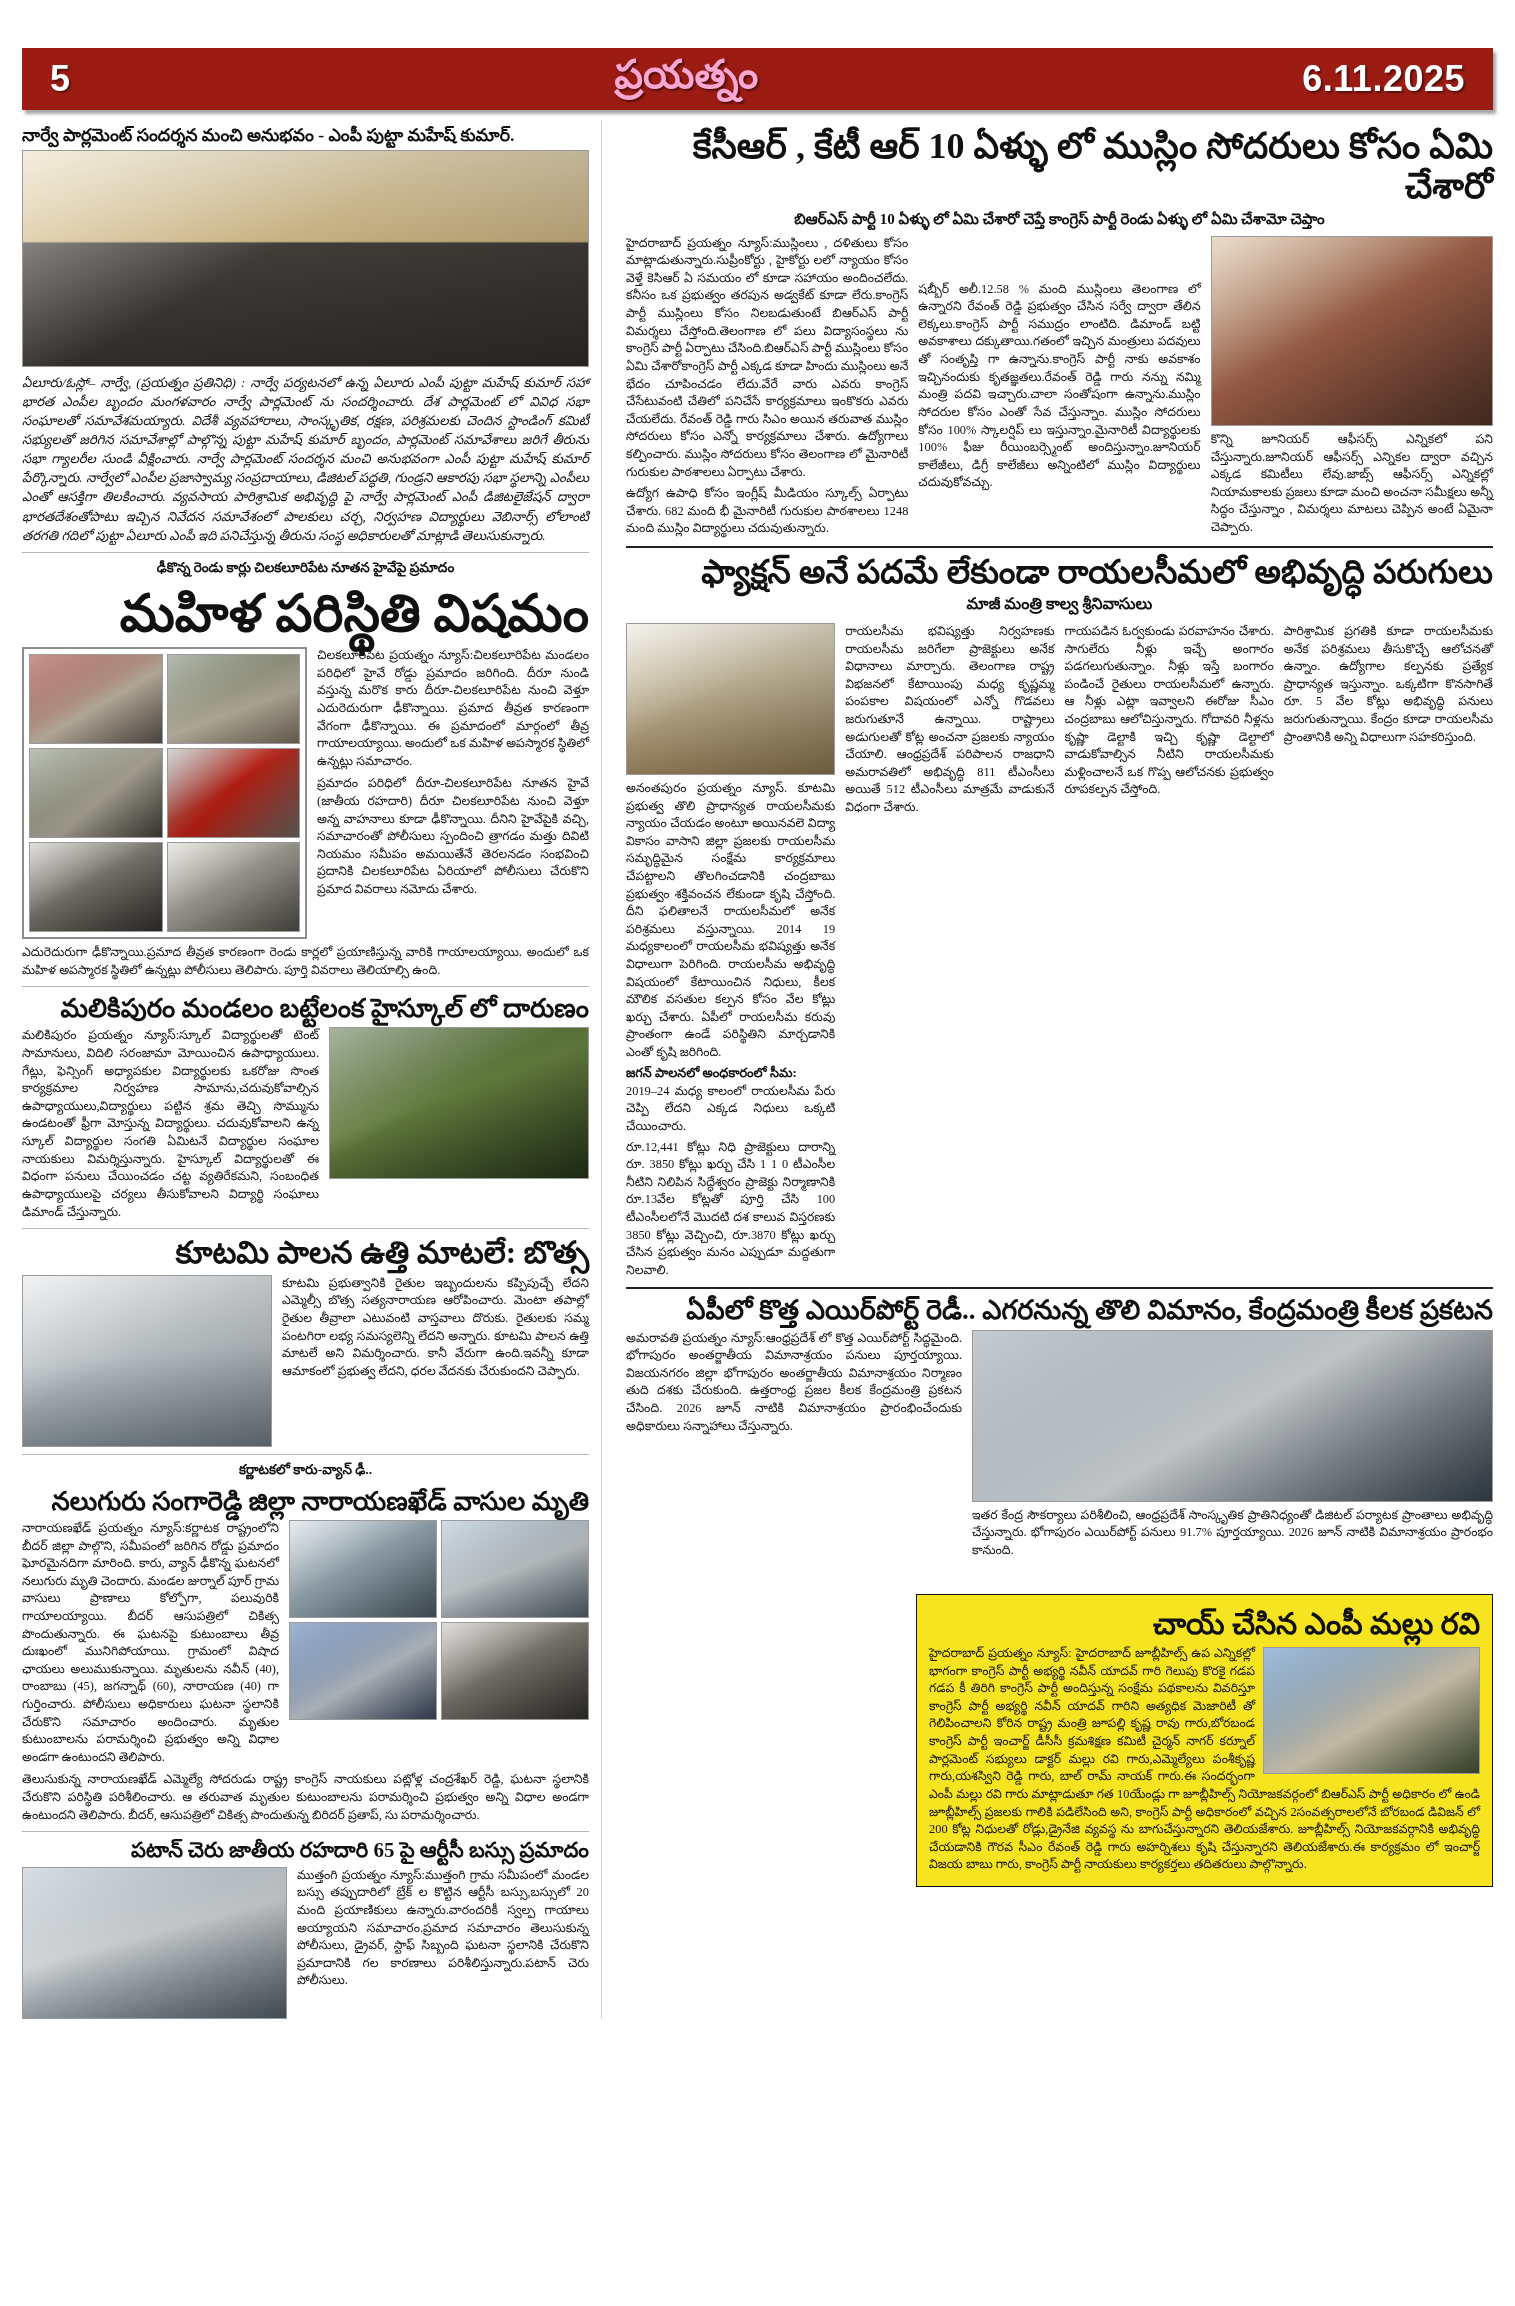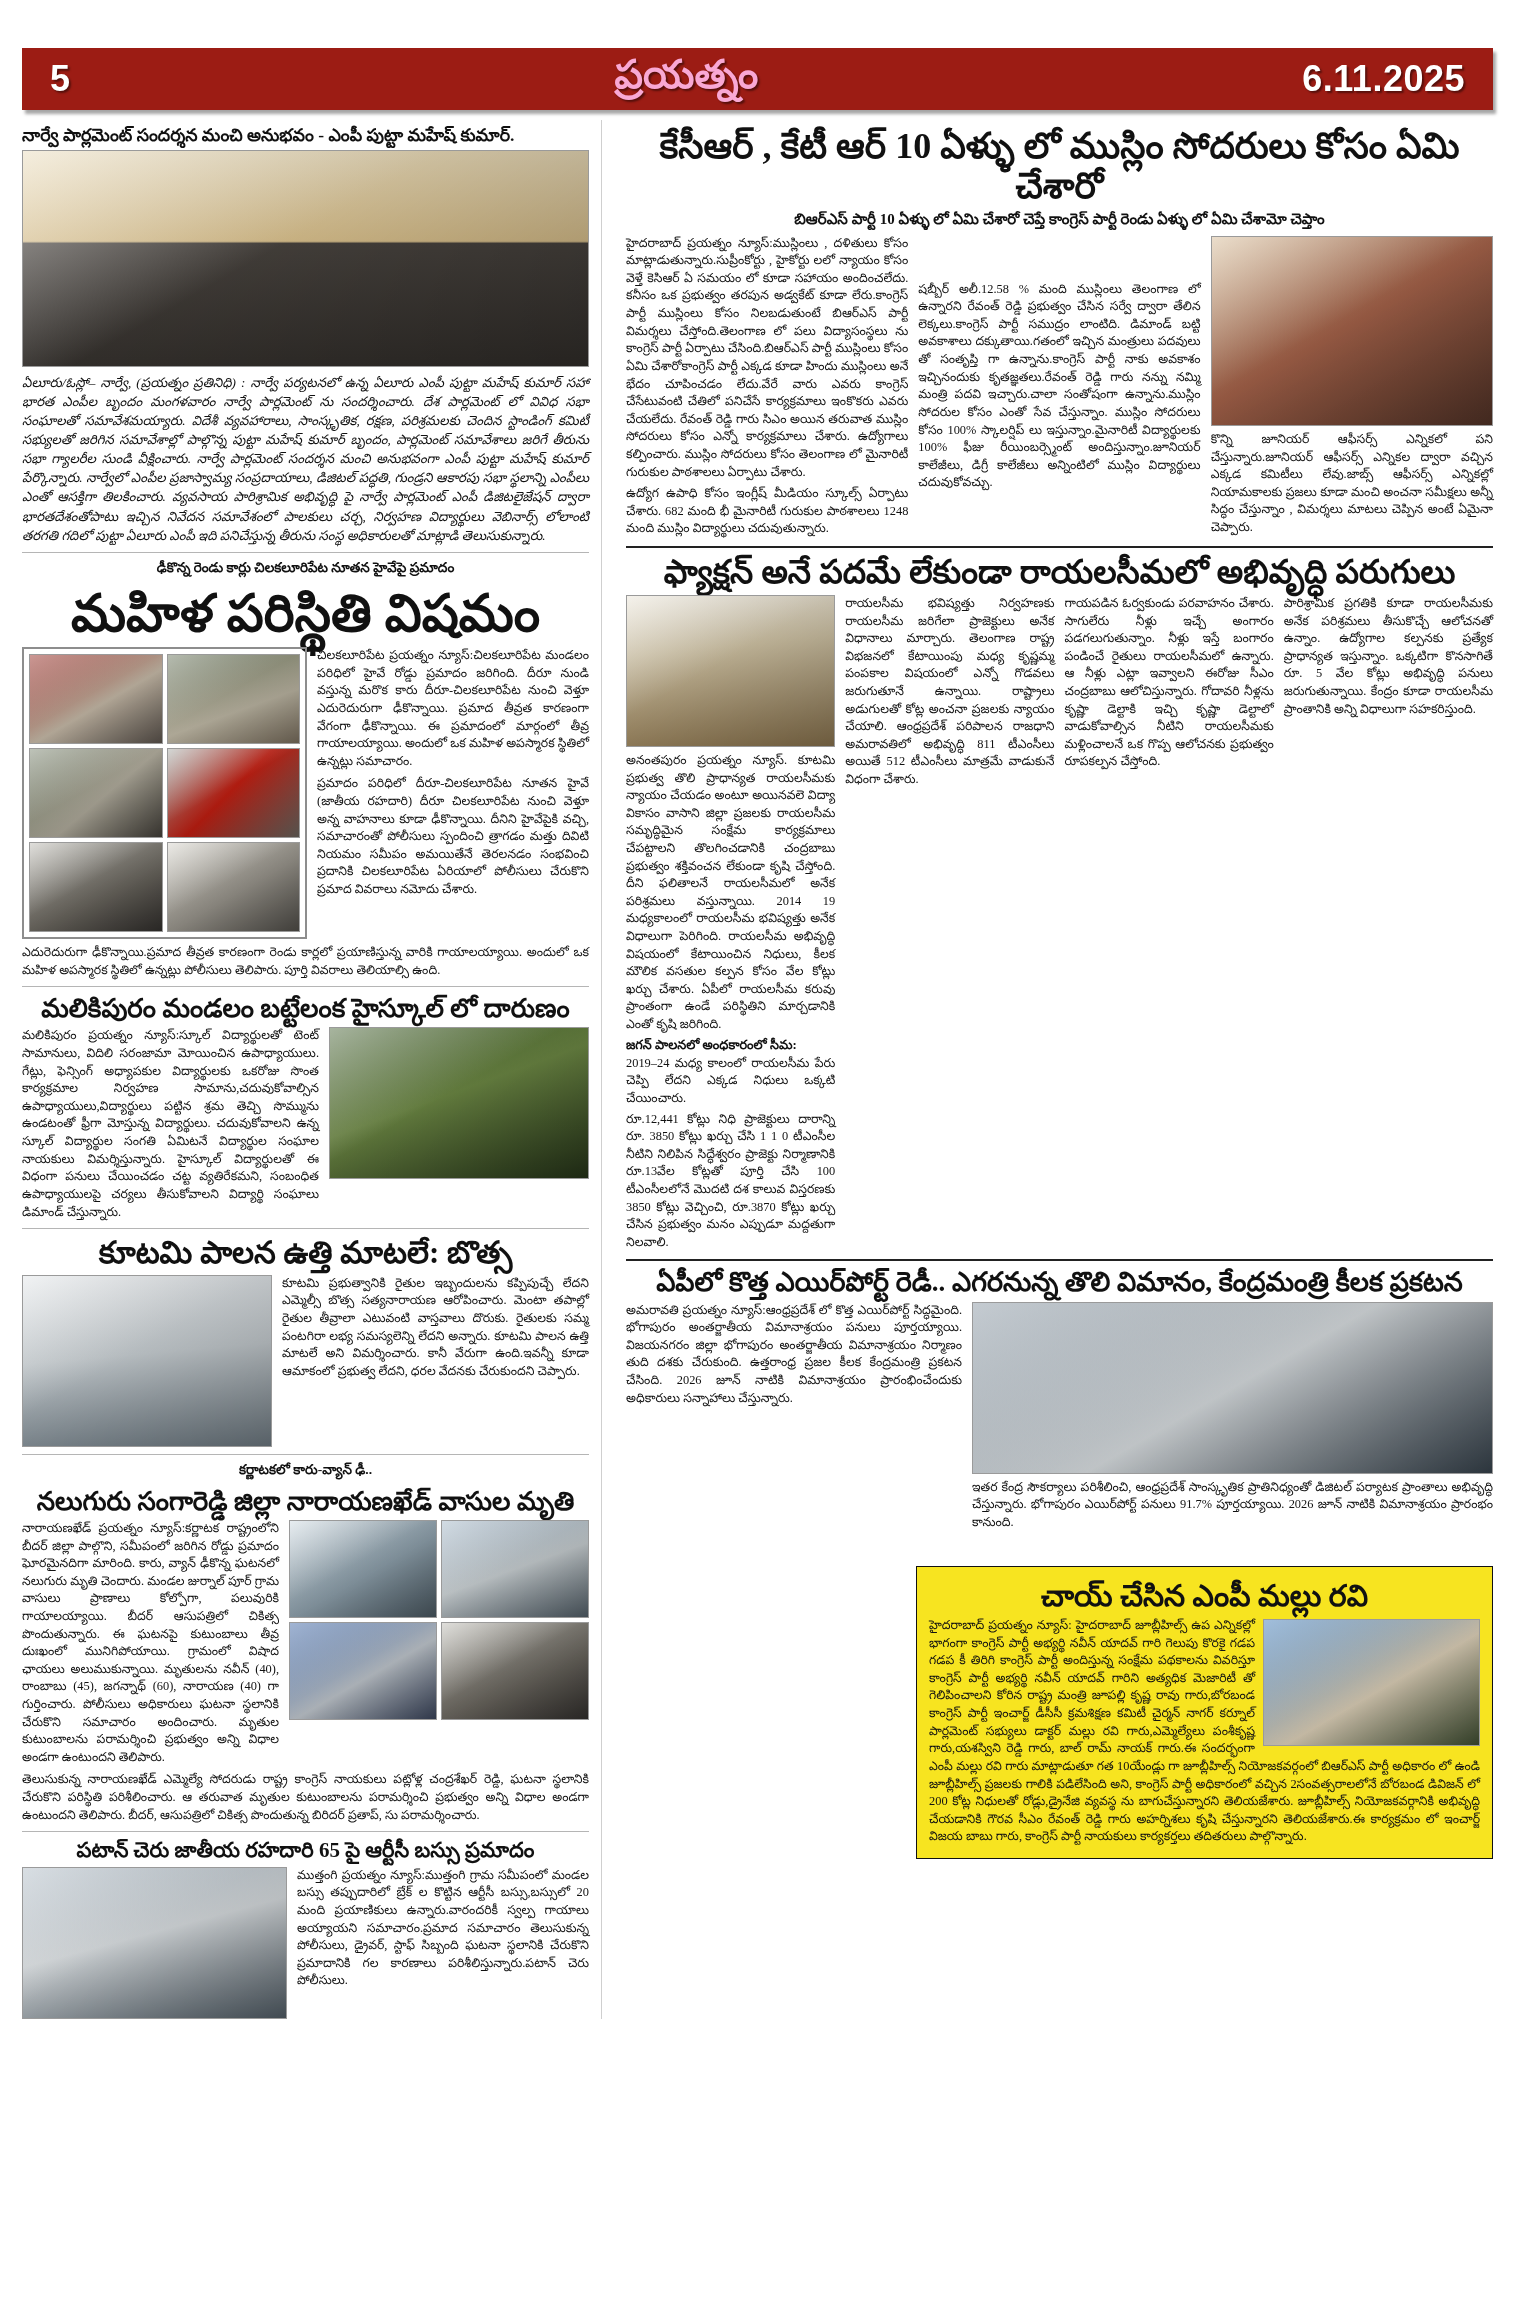--- a/index.html
+++ b/index.html
@@ -29,21 +29,21 @@
     text-shadow:2px 2px 2px rgba(0,0,0,.45);
   }
 
   
   .cols{display:flex;gap:10px;margin-top:10px;}
   .colL{width:580px;flex:0 0 580px;padding-right:12px;box-sizing:border-box;
         border-right:1px solid #cfcfcf;}
   .colR{flex:1 1 auto;padding-left:14px;box-sizing:border-box;}
 
   
-  .hl{font-weight:bold;line-height:1.12;text-align:center;margin:6px 0 4px;}
+  .hl{font-weight:bold;line-height:1.12;text-align:right;margin:6px 0 4px;}
   .hl-xl{font-size:52px;}
   .hl-lg{font-size:31px;}
   .hl-md{font-size:26px;}
   .hl-sm{font-size:21px;}
   .kicker{font-size:13.5px;text-align:center;margin:4px 0 1px;font-weight:600;}
   .subhead{font-size:15px;font-weight:bold;text-align:center;margin:2px 0 2px;}
   .byline{font-size:16px;font-weight:bold;text-align:center;margin:2px 0 6px;}
   .body{font-size:12.4px;line-height:1.42;text-align:justify;hyphens:auto;}
   .lead{font-size:13.2px;line-height:1.45;text-align:justify;font-style:italic;}
   .boldline{font-weight:bold;font-size:12.8px;}
@@ -217,20 +217,21 @@
             <div class="ph p-kcr" style="height:188px;margin-bottom:5px;"></div>
             <div class="body">కొన్ని జూనియర్ ఆఫీసర్స్ ఎన్నికలో పని చేస్తున్నారు.జూనియర్ ఆఫీసర్స్ ఎన్నికల ద్వారా వచ్చిన ఎక్కడ కమిటీలు లేవు.జాబ్స్ ఆఫీసర్స్ ఎన్నికల్లో నియామకాలకు ప్రజలు కూడా మంచి అంచనా సమీక్షలు అన్నీ సిద్ధం చేస్తున్నాం , విమర్శలు మాటలు చెప్పిన అంటే ఏమైనా చెప్పారు.</div>
           </div>
         </div>
       </div>
 
       <hr class="hr-dark">
 
       <div>
         <div class="hl hl-xl" style="font-size:33px;">ఫ్యాక్షన్ అనే పదమే లేకుండా రాయలసీమలో అభివృద్ధి పరుగులు</div>
+        <div class="byline">మాజీ మంత్రి కాల్వ శ్రీనివాసులు</div>
 
         <div class="three" style="margin-top:2px;">
           <div>
             <div class="ph p-kalva" style="height:150px;margin-bottom:5px;"></div>
             <div class="body">అనంతపురం ప్రయత్నం న్యూస్. కూటమి ప్రభుత్వ తొలి ప్రాధాన్యత రాయలసీమకు న్యాయం చేయడం అంటూ అయినవలె విద్యా వికాసం వాసాని జిల్లా ప్రజలకు రాయలసీమ సమృద్ధిమైన సంక్షేమ కార్యక్రమాలు చేపట్టాలని తొలగించడానికి చంద్రబాబు ప్రభుత్వం శక్తివంచన లేకుండా కృషి చేస్తోంది. దీని ఫలితాలనే రాయలసీమలో అనేక పరిశ్రమలు వస్తున్నాయి. 2014 19 మధ్యకాలంలో రాయలసీమ భవిష్యత్తు అనేక విధాలుగా పెరిగింది. రాయలసీమ అభివృద్ధి విషయంలో కేటాయించిన నిధులు, కీలక మౌలిక వసతుల కల్పన కోసం వేల కోట్లు ఖర్చు చేశారు. ఏపీలో రాయలసీమ కరువు ప్రాంతంగా ఉండే పరిస్థితిని మార్చడానికి ఎంతో కృషి జరిగింది.</div>
             <div class="boldline" style="margin-top:4px;">జగన్ పాలనలో అంధకారంలో సీమ:</div>
             <div class="body">2019–24 మధ్య కాలంలో రాయలసీమ పేరు చెప్పి లేదని ఎక్కడ నిధులు ఒక్కటి చేయించారు.</div>
             <div class="body" style="margin-top:3px;">రూ.12,441 కోట్లు నిధి ప్రాజెక్టులు దారాన్ని రూ. 3850 కోట్లు ఖర్చు చేసి 1 1 0 టీఎంసీల నీటిని నిలిపిన సిద్ధేశ్వరం ప్రాజెక్టు నిర్మాణానికి రూ.13వేల కోట్లతో పూర్తి చేసి 100 టీఎంసీలలోనే మొదటి దశ కాలువ విస్తరణకు 3850 కోట్లు వెచ్చించి, రూ.3870 కోట్లు ఖర్చు చేసిన ప్రభుత్వం మనం ఎప్పుడూ మద్దతుగా నిలవాలి.</div>
           </div>
           <div>

